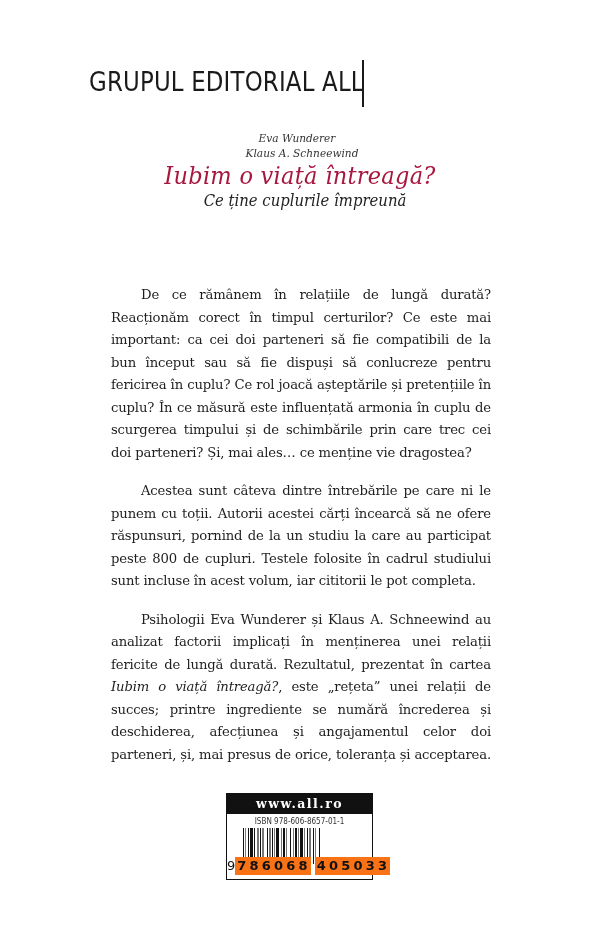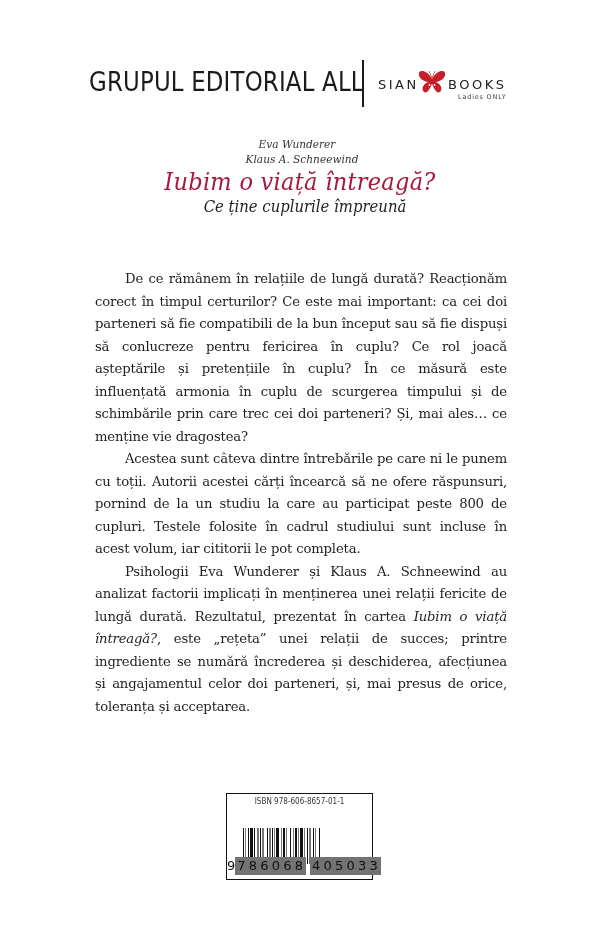--- a/index.html
+++ b/index.html
@@ -72,21 +72,21 @@
       left: 80px;
       top: 25px;
       font-family: "DejaVu Sans", sans-serif;
       font-size: 6.5px;
       letter-spacing: 0.8px;
       color: #444;
     }
 
     .title-block {
       position: absolute;
-      top: 137px;
+      top: 131px;
       left: 0;
       width: 600px;
       text-align: center;
     }
     .author {
       font-family: "DejaVu Serif", serif;
       font-style: italic;
       font-size: 11.5px;
       color: #333;
       line-height: 15px;
@@ -120,21 +120,21 @@
       top: 268px;
       width: 412px;
       font-family: "DejaVu Serif", serif;
       font-size: 13.2px;
       line-height: 22.5px;
       color: #1e1e1e;
       text-align: justify;
       letter-spacing: -0.15px;
     }
     .blurb p {
-      margin: 0;
+      margin: 16px;
       text-indent: 30px;
     }
     .blurb em {
       font-style: italic;
     }
 
     .barcode-box {
       position: absolute;
       left: 226px;
       top: 793px;
@@ -187,61 +187,50 @@
       color: #111;
       display: flex;
       align-items: center;
     }
     .barcode-digits .lead {
       width: 14px;
       text-align: center;
       background: #fff;
     }
     .barcode-digits .grp {
-      background: #737373;
+      background: #f97316;
       letter-spacing: 3.2px;
       padding-left: 2px;
+      font-weight: bold;
     }
     .barcode-digits .grp2 { margin-left: 4px; }
   </style>
 </head>
 <body>
 
 <div class="header">
   <div class="publisher-name">GRUPUL EDITORIAL ALL</div>
   <div class="header-divider"></div>
-  <div class="imprint">
-    <span class="imprint-sian">SIAN</span>
-    <svg class="butterfly" viewBox="0 0 28 26">
-      <path d="M14 10 C10 2, 2 0, 1 4 C0 8, 4 12, 10 13 C5 15, 3 20, 6 23 C9 25, 12 20, 14 15 Z" fill="#c81e2a"></path>
-      <path d="M14 10 C18 2, 26 0, 27 4 C28 8, 24 12, 18 13 C23 15, 25 20, 22 23 C19 25, 16 20, 14 15 Z" fill="#c81e2a"></path>
-      <line x1="14" y1="9" x2="11" y2="2" stroke="#c81e2a" stroke-width="0.7"></line>
-      <line x1="14" y1="9" x2="17" y2="2" stroke="#c81e2a" stroke-width="0.7"></line>
-      <circle cx="11.5" cy="16" r="0.9" fill="#fff"></circle>
-      <circle cx="16.5" cy="16" r="0.9" fill="#fff"></circle>
-    </svg>
-    <span class="imprint-books">BOOKS</span>
-    <span class="imprint-tag">Ladies ONLY</span>
-  </div>
 </div>
 
 <div class="title-block">
   <div class="author author-1">Eva Wunderer</div>
   <div class="author author-2">Klaus  A. Schneewind</div>
   <div class="book-title">Iubim o viață întreagă?</div>
   <div class="book-subtitle">Ce ține cuplurile împreună</div>
 </div>
 
 <div class="blurb">
   <p>De ce rămânem în relațiile de lungă durată? Reacționăm corect în timpul certurilor? Ce este mai important: ca cei doi parteneri să fie compatibili de la bun început sau să fie dispuși să conlucreze pentru fericirea în cuplu? Ce rol joacă așteptările și pretențiile în cuplu? În ce măsură este influențată armonia în cuplu de scurgerea timpului și de schimbările prin care trec cei doi parteneri? Și, mai ales… ce menține vie dragostea?</p>
   <p>Acestea sunt câteva dintre întrebările pe care ni le punem cu toții. Autorii acestei cărți încearcă să ne ofere răspunsuri, pornind de la un studiu la care au participat peste 800 de cupluri. Testele folosite în cadrul studiului sunt incluse în acest volum, iar cititorii le pot completa.</p>
   <p><span>Psihologii Eva Wunderer și Klaus A. Schneewind au analizat factorii implicați în menținerea unei relații fericite de lungă durată. Rezultatul, prezentat în cartea </span><em>Iubim o viață întreagă?</em><span>, este „rețeta” unei relații de succes; printre ingrediente se numără încrederea și deschiderea, afecțiunea și angajamentul celor doi parteneri, și, mai presus de orice, toleranța și acceptarea.</span></p>
 </div>
 
 <div class="barcode-box">
+  <div class="barcode-url">www.all.ro</div>
   <div class="barcode-isbn">ISBN 978-606-8657-01-1</div>
   <div class="barcode-bars" id="bars">
       <span style="width: 1px; background: rgb(17, 17, 17);"></span>
       <span style="width: 1px; background: rgb(255, 255, 255);"></span>
       <span style="width: 1px; background: rgb(119, 119, 119);"></span>
       <span style="width: 2px; background: rgb(255, 255, 255);"></span>
       <span style="width: 1px; background: rgb(17, 17, 17);"></span>
       <span style="width: 1px; background: rgb(255, 255, 255);"></span>
       <span style="width: 3px; background: rgb(17, 17, 17);"></span>
       <span style="width: 1px; background: rgb(255, 255, 255);"></span>

